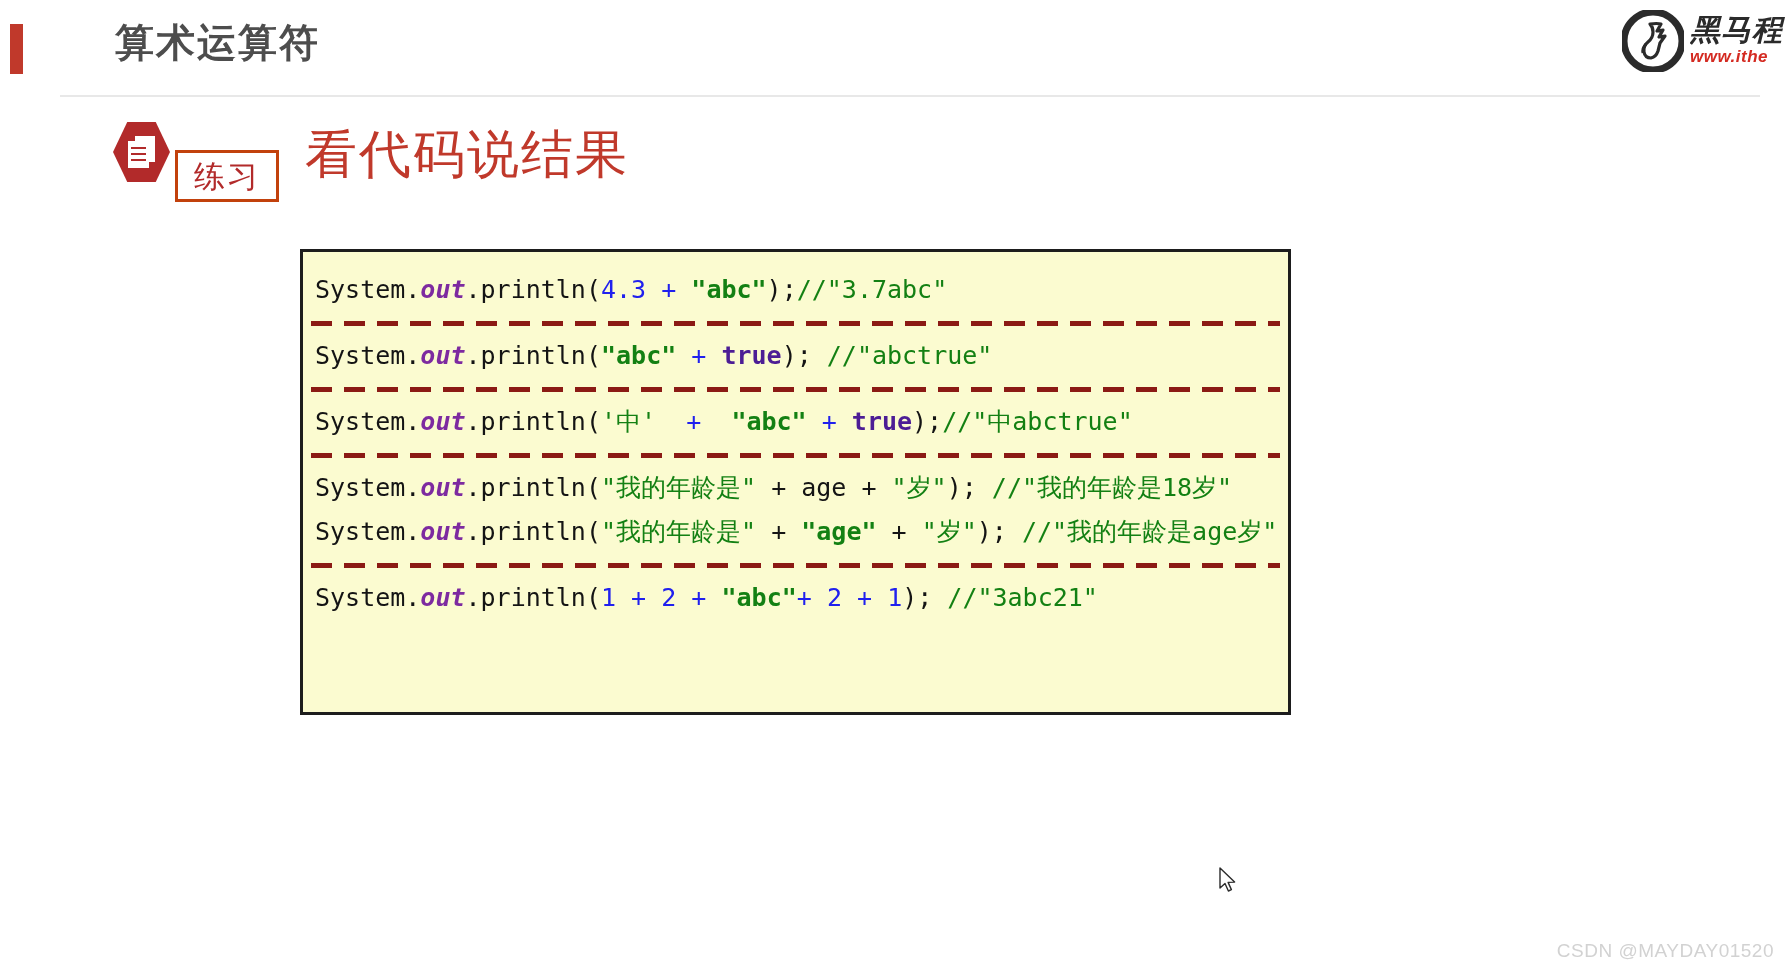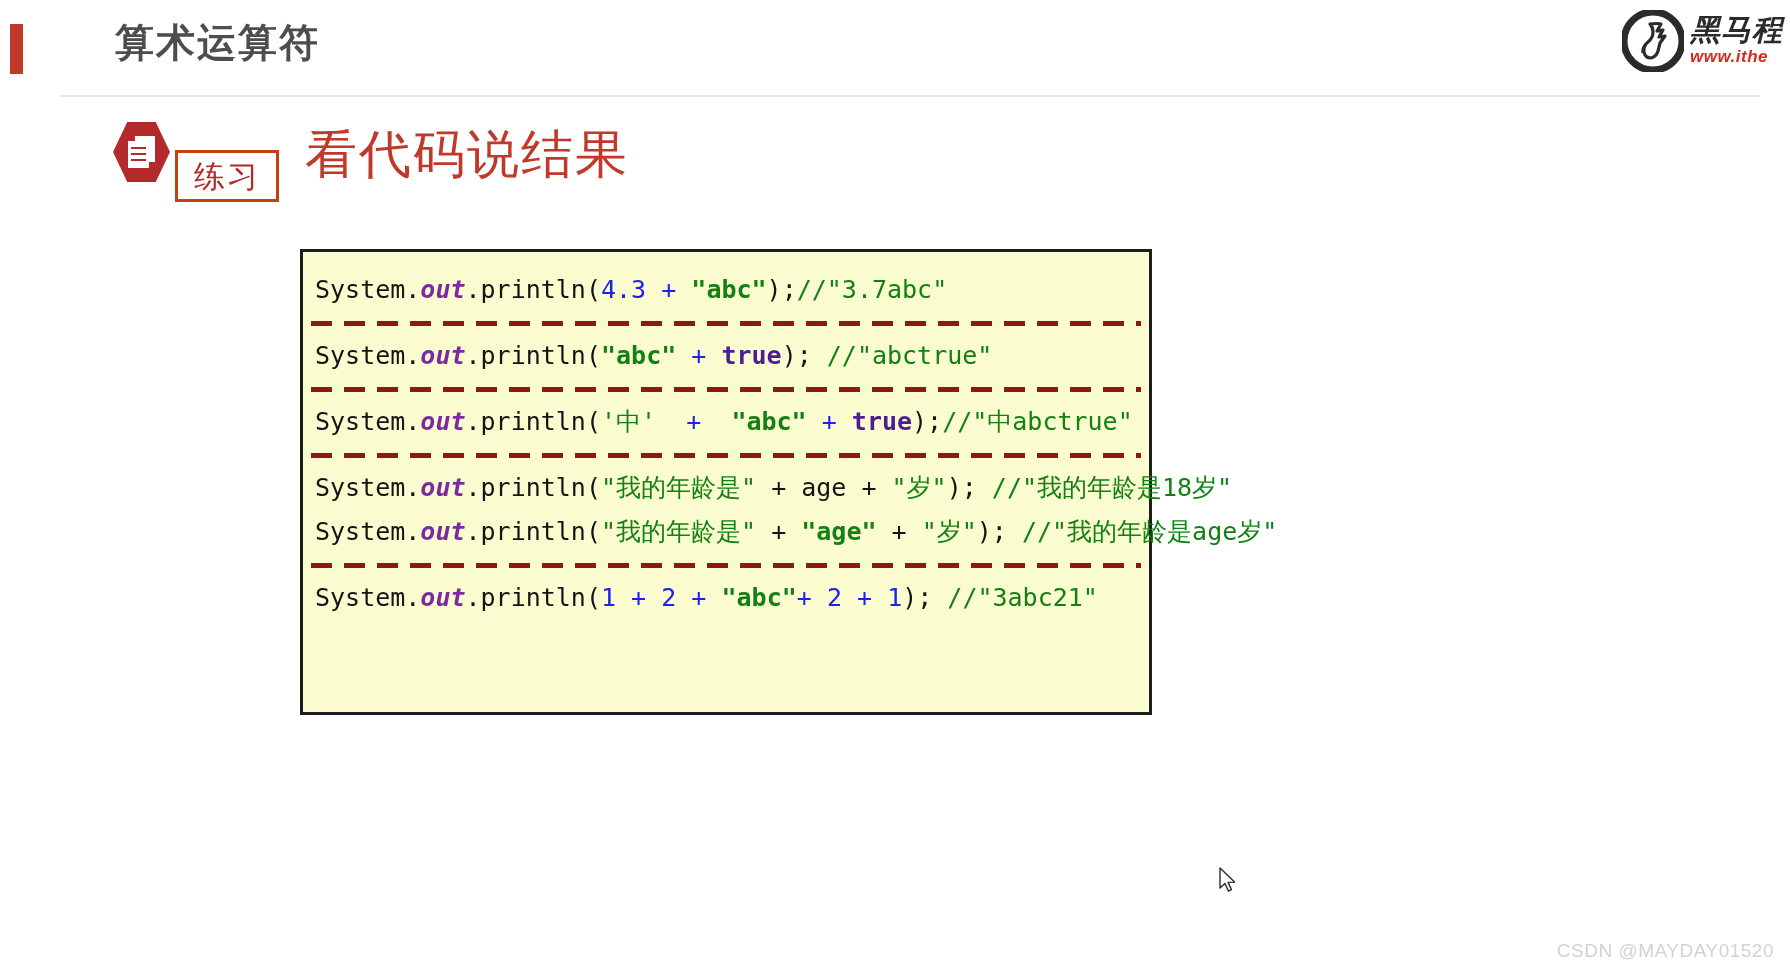--- a/index.html
+++ b/index.html
@@ -162,21 +162,21 @@
     color: #c0392b;
     letter-spacing: 2px;
     white-space: nowrap;
   }
 
   
   .code-block {
     position: absolute;
     left: 300px;
     top: 249px;
-    width: 852px;
+    width: 991px;
     height: 466px;
     background: #fbfbd0;
     border: 3px solid #1d1d1d;
     box-sizing: border-box;
     padding: 16px 0 20px 0;
   }
   .code-line {
     font-family: "DejaVu Sans Mono", monospace;
     font-size: 25px;
     line-height: 30px;

